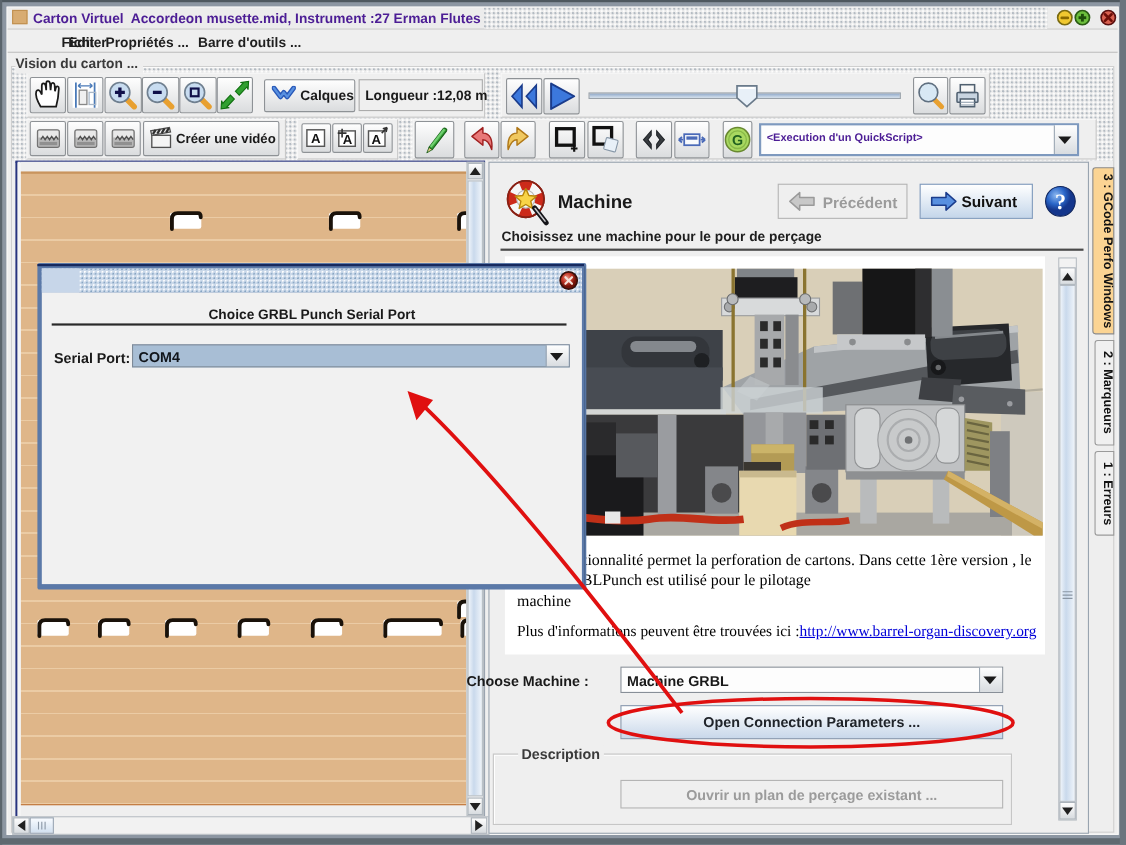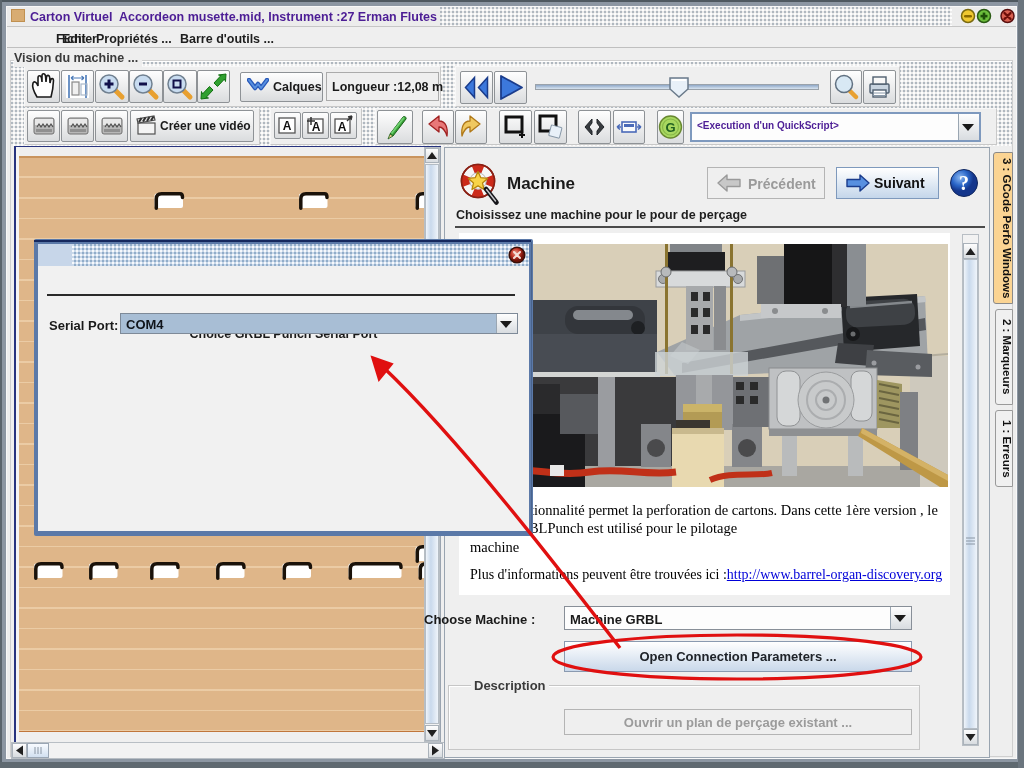--- a/index.html
+++ b/index.html
@@ -39,21 +39,21 @@
   <path d="M49.5 6 L55.5 12 M55.5 6 L49.5 12" stroke="#6E0E08" stroke-width="2.4" stroke-linecap="round"></path>
 </svg>
 
 <div class="abs" style="left:7px;top:27px;width:1009px;height:21px;background:#EFEFEF;border-bottom:1px solid #BFBFBF;"></div>
 <div class="abs b" style="left:12px;top:32px;font-size:12.5px;color:#1E1E1E;padding-left:44px;">Fichier</div>
 <div class="abs b" style="left:62px;top:32px;font-size:12.5px;color:#1E1E1E;">Edit</div>
 <div class="abs b" style="left:96px;top:32px;font-size:12.5px;color:#1E1E1E;">Propriétés ...</div>
 <div class="abs b" style="left:180px;top:32px;font-size:12.5px;color:#1E1E1E;">Barre d'outils ...</div>
 
 <div class="abs" style="left:10px;top:60px;width:1003px;height:697px;border:1px solid #CFCFCF;box-shadow:inset 1px 1px 0 #FFFFFF;"></div>
-<div class="abs b" style="left:14px;top:51px;font-size:12.5px;color:#3A3A3A;background:#EEEEEE;padding:0 4px 2px 0;z-index:5;">Vision du machine ...</div>
+<div class="abs b" style="left:14px;top:51px;font-size:12.5px;color:#3A3A3A;background:#EEEEEE;padding:0 4px 2px 0;z-index:5;">Vision du carton ...</div>
 
 <div class="abs dots" style="left:11px;top:62px;width:1001px;height:84px;"></div>
 
 <div class="grp" style="left:24px;top:66px;width:417px;height:41px;"></div>
 <div class="grp" style="left:455px;top:66px;width:445px;height:41px;"></div>
 <div class="grp" style="left:24px;top:108px;width:236px;height:37px;"></div>
 <div class="grp" style="left:270px;top:108px;width:92px;height:37px;"></div>
 <div class="grp" style="left:375px;top:108px;width:622px;height:37px;"></div>
 
 <div class="tbtn" style="left:27px;top:70px;width:33px;height:33px;"></div>
@@ -485,21 +485,21 @@
       <radialGradient id="cg" cx="0.4" cy="0.35">
         <stop offset="0" stop-color="#E89888"></stop>
         <stop offset="0.55" stop-color="#C43828"></stop>
         <stop offset="1" stop-color="#701208"></stop>
       </radialGradient>
     </defs>
   <circle cx="9" cy="9" r="7.8" fill="url(#cg)" stroke="#38100A" stroke-width="1.5"></circle>
   <path d="M6 6 L12 12 M12 6 L6 12" stroke="#F4E0D8" stroke-width="2" stroke-linecap="round"></path>
 </svg>
 <div class="abs" style="left:38px;top:266px;width:491px;height:265px;background:#F1F1F1;"></div>
-<div class="abs b" style="left:38px;top:279px;width:491px;text-align:center;font-size:12.5px;color:#1A1A1A;margin-top:48px;">Choice GRBL Punch Serial Port</div>
+<div class="abs b" style="left:38px;top:279px;width:491px;text-align:center;font-size:12.5px;color:#1A1A1A;">Choice GRBL Punch Serial Port</div>
 <div class="abs" style="left:47px;top:294px;width:468px;height:2px;background:#2A2A2A;"></div>
 <div class="abs b" style="left:49px;top:318px;font-size:13px;color:#1A1A1A;">Serial Port:</div>
 <div class="abs" style="left:120px;top:313px;width:398px;height:21px;background:#A8BED5;border:1px solid #7E8A98;"></div>
 <div class="abs b" style="left:126px;top:317px;font-size:13px;color:#10141A;">COM4</div>
 <div class="abs" style="left:496px;top:314px;width:21px;height:19px;background:linear-gradient(#FEFEFE,#D8DCE0);border-left:1px solid #9AA6B2;"></div>
 <svg class="abs" style="left:496px;top:314px;" width="21" height="19">
     <path d="M4 7 L16 7 L10 14 Z" fill="#1A1A1A"></path>
   </svg>
 
 <svg class="abs" style="left:0;top:0;pointer-events:none;" width="1024" height="768" viewBox="0 0 1024 768">

